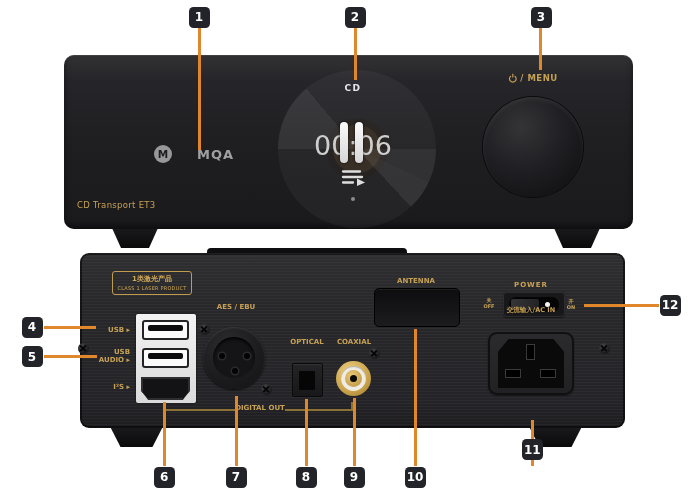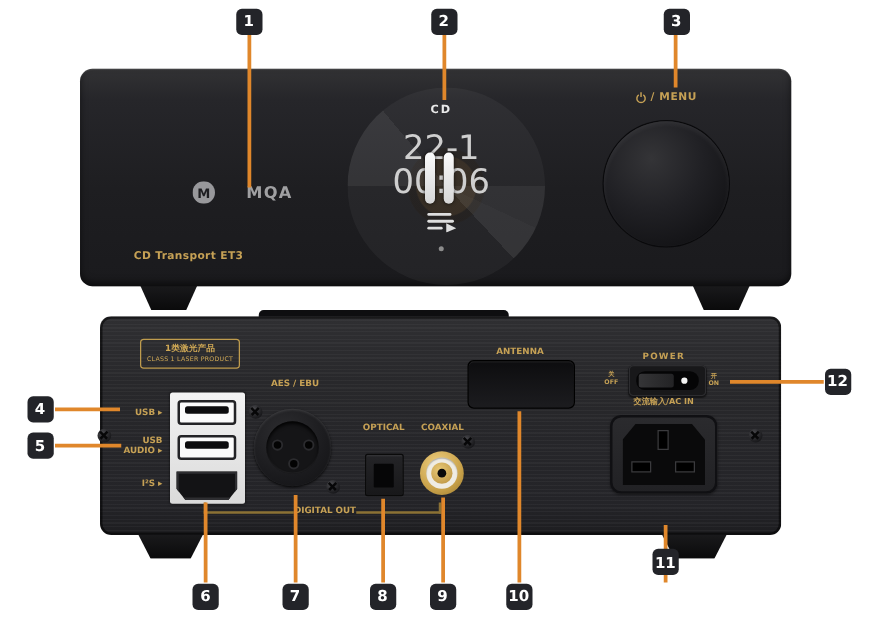--- a/index.html
+++ b/index.html
@@ -125,25 +125,24 @@
 
 
     <div class="abs" style="left:90px;top:90px;display:flex;align-items:center;gap:5px;">
       <svg width="18" height="18" viewBox="0 0 18 18">
         <circle cx="9" cy="9" r="9" fill="#98989b"></circle>
         <text x="9" y="13" text-anchor="middle" font-size="10.5" font-weight="bold" fill="#1e1e21" font-family="DejaVu Sans, sans-serif">M</text>
       </svg>
       <span style="color:#a0a0a2;font-size:13px;font-weight:bold;letter-spacing:1px;margin-left:20px;">MQA</span>
     </div>
 
-    <div class="abs" style="left:43px;top:145px;color:#c6a155;font-size:8.5px;font-weight:bold;letter-spacing:.3px;">CD Transport ET3</div>
+    <div class="abs" style="left:13px;top:145px;color:#c6a155;font-size:8.5px;font-weight:normal;letter-spacing:.3px;">CD Transport ET3</div>
 
     <div class="vinyl"></div>
     <div class="disp-text" style="left:289px;top:28px;color:#e8e8e8;font-size:9px;font-weight:bold;letter-spacing:1.5px;">CD</div>
-    <div class="disp-text" style="left:289px;top:50px;font-size:27px;line-height:27px;">22-1</div>
     <div class="disp-text" style="left:289px;top:77px;font-size:27px;line-height:27px;">00:06</div>
     <div class="pausebar" style="left:276px;top:67px;"></div>
     <div class="pausebar" style="left:291px;top:67px;"></div>
     <svg class="abs" style="left:277px;top:114px;" width="26" height="17" viewBox="0 0 26 17">
       <g stroke="#dedede" stroke-width="2.3" stroke-linecap="round">
         <line x1="2" y1="2.5" x2="19" y2="2.5"></line>
         <line x1="2" y1="8" x2="21" y2="8"></line>
         <line x1="2" y1="13.5" x2="12" y2="13.5"></line>
       </g>
       <polygon points="16,9.5 24,13.5 16,17" fill="#dedede"></polygon>
@@ -208,21 +207,21 @@
     <div class="sw-dot"></div>
     <div class="sw-label" style="left:401px;top:44px;">
       <span>关</span>
       <span>OFF</span>
     </div>
     <div class="sw-label" style="left:483px;top:45px;">
       <span>开</span>
       <span>ON</span>
     </div>
 
-    <div class="plabel ctr" style="left:416px;top:65px;width:70px;font-size:6.5px;">交流输入/AC IN</div>
+    <div class="plabel ctr" style="left:416px;top:54px;width:70px;font-size:6.5px;">交流输入/AC IN</div>
     <div class="iec"></div>
     <div class="iec-in"></div>
     <div class="prong" style="left:447px;top:92px;width:7px;height:14px;"></div>
     <div class="prong" style="left:426px;top:117px;width:14px;height:7px;"></div>
     <div class="prong" style="left:461px;top:117px;width:14px;height:7px;"></div>
 
     <div class="dline" style="left:83px;top:149px;width:2px;height:9px;"></div>
     <div class="dline" style="left:83px;top:156px;width:72px;height:2px;"></div>
     <div class="plabel ctr" style="left:150px;top:151px;width:60px;line-height:8px;">DIGITAL OUT</div>
     <div class="dline" style="left:205px;top:156px;width:68px;height:2px;"></div>

